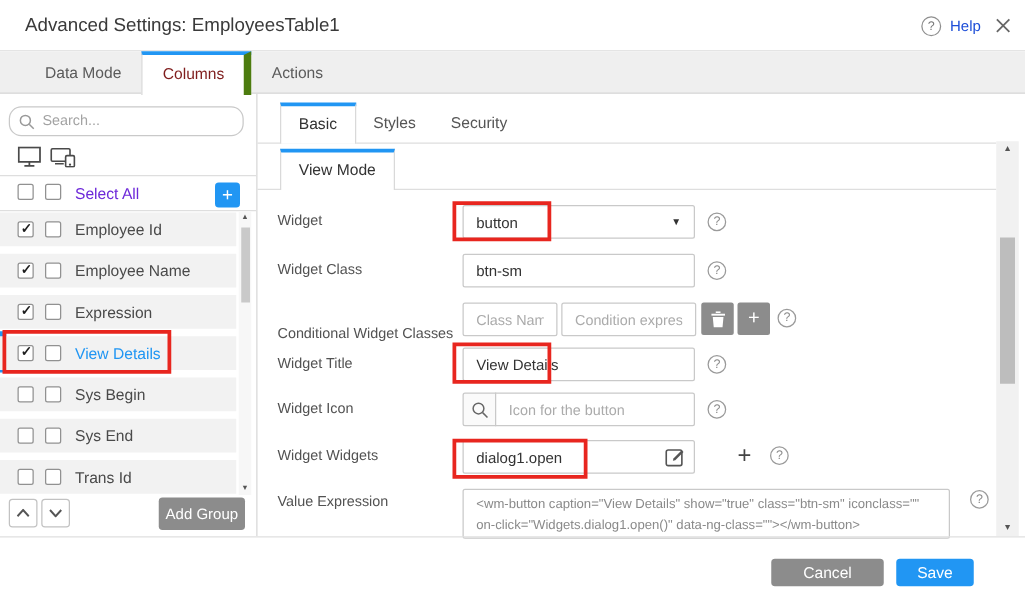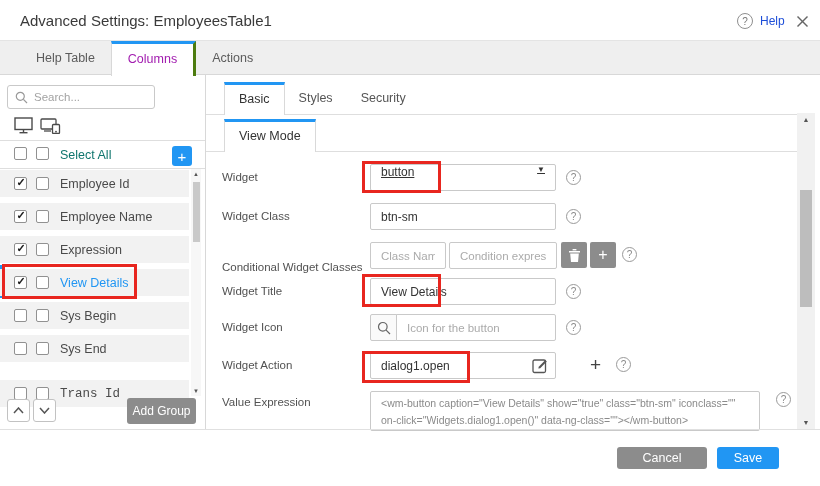--- a/index.html
+++ b/index.html
@@ -11,37 +11,37 @@
   .header { position:absolute; left:0; top:0; width:820px; height:41px; background:#fff; border-bottom:1px solid #e4e4e4; }
   .title { position:absolute; left:20px; top:12px; font-size:15px; color:#3a3a3a; font-weight:500; }
   .circle-q { position:absolute; width:16px; height:16px; border:1px solid #8f8f8f; border-radius:50%; color:#777;
               font-size:10px; display:flex; align-items:center; justify-content:center; background:#fff; }
   .help-label { position:absolute; font-size:12px; color:#1d4ed8; }
 
   
   .maintabs { position:absolute; left:0; top:41px; width:820px; height:34px; background:#efefef;
               border-bottom:1px solid #d8d8d8; display:flex; padding-left:20px; }
   .mtab { height:34px; line-height:34px; padding:0 16px; font-size:12.5px; color:#5b5b5b; }
-  .mtab.active { background:#fff; border-left:1px solid #d8d8d8; border-right:3px solid #4d7c0f;
-                 border-top:3px solid #2196f3; line-height:30px; color:#a21caf; height:35px; position:relative; z-index:2; }
+  .mtab.active { background:#fff; border-left:1px solid #d8d8d8; border-right:6px solid #4d7c0f;
+                 border-top:3px solid #2196f3; line-height:30px; color:#7f1d1d; height:35px; position:relative; z-index:2; }
 
   
   .hline { position:absolute; height:1px; background:#dedede; }
   .vline { position:absolute; width:1px; background:#d8d8d8; }
 
   
-  .searchbox { position:absolute; left:7px; top:85px; width:148px; height:24px; border:1px solid #c9c9c9;
-               border-radius:3px; background:#fff; display:flex; align-items:center; padding:0 7px; gap:6px; }
+  .searchbox { position:absolute; left:7px; top:85px; width:188px; height:24px; border:1px solid #c9c9c9;
+               border-radius:10px; background:#fff; display:flex; align-items:center; padding:0 7px; gap:6px; }
   .searchbox input { border:none; outline:none; width:100%; font-size:11.5px; color:#444; font-family:inherit; }
   .searchbox input::placeholder { color:#a3a3a3; }
 
   .cb { position:absolute; width:13px; height:13px; border:1px solid #919191; border-radius:2px; background:#fff; }
   .cb.checked::after { content:"✓"; position:absolute; left:1.5px; top:-2px; font-size:11px; color:#1d1d1d; font-weight:bold; }
 
-  .sa-label { position:absolute; left:60px; top:148px; font-size:12.5px; color:#0f766e; }
+  .sa-label { position:absolute; left:60px; top:148px; font-size:12.5px; color:#6d28d9; }
   .plus-btn { position:absolute; left:172px; top:146px; width:20px; height:20px; background:#2196f3; border-radius:3px;
               color:#fff; font-size:15px; display:flex; align-items:center; justify-content:center; }
 
   .crow { position:absolute; left:0; width:189px; height:27px; background:#f2f2f2; }
   .crow .cb { top:7px; }
   .clabel { position:absolute; left:60px; top:7px; font-size:12.5px; color:#4a4a4a; }
   .clabel.sel { color:#2196f3; }
 
   .lscroll { position:absolute; left:191px; top:169px; width:10px; height:227px; background:#f7f7f7; }
   .lscroll .arr { position:absolute; left:0; width:10px; text-align:center; font-size:6px; color:#555; }
@@ -59,21 +59,21 @@
   .ptabs { position:absolute; left:224px; top:82px; display:flex; z-index:2; }
   .ptab { height:33px; line-height:33px; padding:0 14px; font-size:12.5px; color:#555; }
   .ptab.active { background:#fff; border:1px solid #d9d9d9; border-bottom:none; border-top:3px solid #2196f3;
                  line-height:29px; color:#333; }
   .subtab { position:absolute; left:224px; top:119px; height:33px; line-height:29px; padding:0 14px; font-size:12.5px;
             color:#333; background:#fff; border:1px solid #d9d9d9; border-bottom:none; border-top:3px solid #2196f3; z-index:2; }
 
   
   .flabel { position:absolute; font-size:11.5px; color:#525252; }
   .fselect { position:absolute; height:27px; border:1px solid #c9c9c9; border-radius:2px; background:#fff; font-size:12px;
-             color:#333; display:flex; padding:0 10px;text-decoration:underline; }
+             color:#333; display:flex; align-items:center; padding:0 10px; }
   .fselect .caret { margin-left:auto; font-size:8px; color:#333; }
   .tinput { position:absolute; height:27px; border:1px solid #c9c9c9; border-radius:2px; font-size:12px; color:#333;
             padding:0 10px; font-family:inherit; outline:none; background:#fff; }
   .tinput::placeholder { color:#ababab; font-size:11.5px; }
   .gbtn { position:absolute; width:26px; height:26px; background:#8c8c8c; border-radius:2px; display:flex;
           align-items:center; justify-content:center; color:#fff; font-size:16px; }
   .help { position:absolute; width:15px; height:15px; border:1px solid #9a9a9a; border-radius:50%; font-size:10px;
           color:#8a8a8a; display:flex; align-items:center; justify-content:center; background:#fff; }
   .addon { position:absolute; left:370px; top:314px; width:27px; height:27px; border:1px solid #c9c9c9;
            border-radius:2px 0 0 2px; background:#fafafa; display:flex; align-items:center; justify-content:center; }
@@ -101,21 +101,21 @@
   <div class="help-label" style="left:760px;top:14px;">Help</div>
   <div class="abs" style="left:796px;top:14px;">
     <svg width="13" height="13">
         <line x1="1.5" y1="1.5" x2="11.5" y2="11.5" stroke="#666" stroke-width="1.4"></line>
         <line x1="11.5" y1="1.5" x2="1.5" y2="11.5" stroke="#666" stroke-width="1.4"></line>
       </svg>
   </div>
 </div>
 
 <div class="maintabs">
-  <div class="mtab">Help Table</div>
+  <div class="mtab">Data Mode</div>
   <div class="mtab active">Columns</div>
   <div class="mtab">Actions</div>
 </div>
 
 <div class="vline" style="left:205px;top:75px;height:354px;"></div>
 
 <div class="searchbox">
   <span style="display:flex;">
     <svg width="13" height="13" viewBox="0 0 13 13">
         <circle cx="5.3" cy="5.3" r="4" fill="none" stroke="#999" stroke-width="1.2"></circle>
@@ -173,21 +173,21 @@
 <div class="crow" style="top:302px;">
   <span class="cb" style="left:14px;"></span>
   <span class="cb" style="left:36px;"></span>
   <span class="clabel">Sys Begin</span>
 </div>
 <div class="crow" style="top:335px;">
   <span class="cb" style="left:14px;"></span>
   <span class="cb" style="left:36px;"></span>
   <span class="clabel">Sys End</span>
 </div>
-<div class="crow" style="top:380px;font-family:Liberation Mono, monospace;">
+<div class="crow" style="top:368px;">
   <span class="cb" style="left:14px;"></span>
   <span class="cb" style="left:36px;"></span>
   <span class="clabel">Trans Id</span>
 </div>
 
 <div class="lscroll">
   <div class="arr" style="top:2px;">▲</div>
   <div class="lthumb"></div>
   <div class="arr" style="bottom:2px;">▼</div>
 </div>
@@ -251,21 +251,21 @@
   <span style="display:flex;">
     <svg width="14" height="14" viewBox="0 0 14 14">
         <circle cx="5.8" cy="5.8" r="4.3" fill="none" stroke="#666" stroke-width="1.2"></circle>
         <line x1="9.1" y1="9.1" x2="13" y2="13" stroke="#666" stroke-width="1.2"></line>
       </svg>
   </span>
 </div>
 <input class="tinput" style="left: 396px; top: 314px; width: 160px; border-radius: 0px 2px 2px 0px;" placeholder="Icon for the button">
 <div class="help" style="left:566px;top:320px;">?</div>
 
-<div class="flabel" style="left:222px;top:359px;">Widget Action</div>
+<div class="flabel" style="left:222px;top:359px;">Widget Widgets</div>
 <input class="tinput" style="left: 370px; top: 352px; width: 186px; padding-right: 28px;" value="dialog1.open">
 <div class="abs" style="left:532px;top:357px;">
   <svg width="17" height="17" viewBox="0 0 17 17">
       <rect x="1" y="3" width="12.5" height="12.5" rx="1.5" fill="none" stroke="#555" stroke-width="1.3"></rect>
       <path d="M6.3 11.6l1.9-.45 6.6-6.6-1.45-1.45-6.6 6.6z" fill="#555"></path>
     </svg>
 </div>
 <div class="plus-flat" style="left:590px;top:354px;">+</div>
 <div class="help" style="left:616px;top:357px;">?</div>
 

